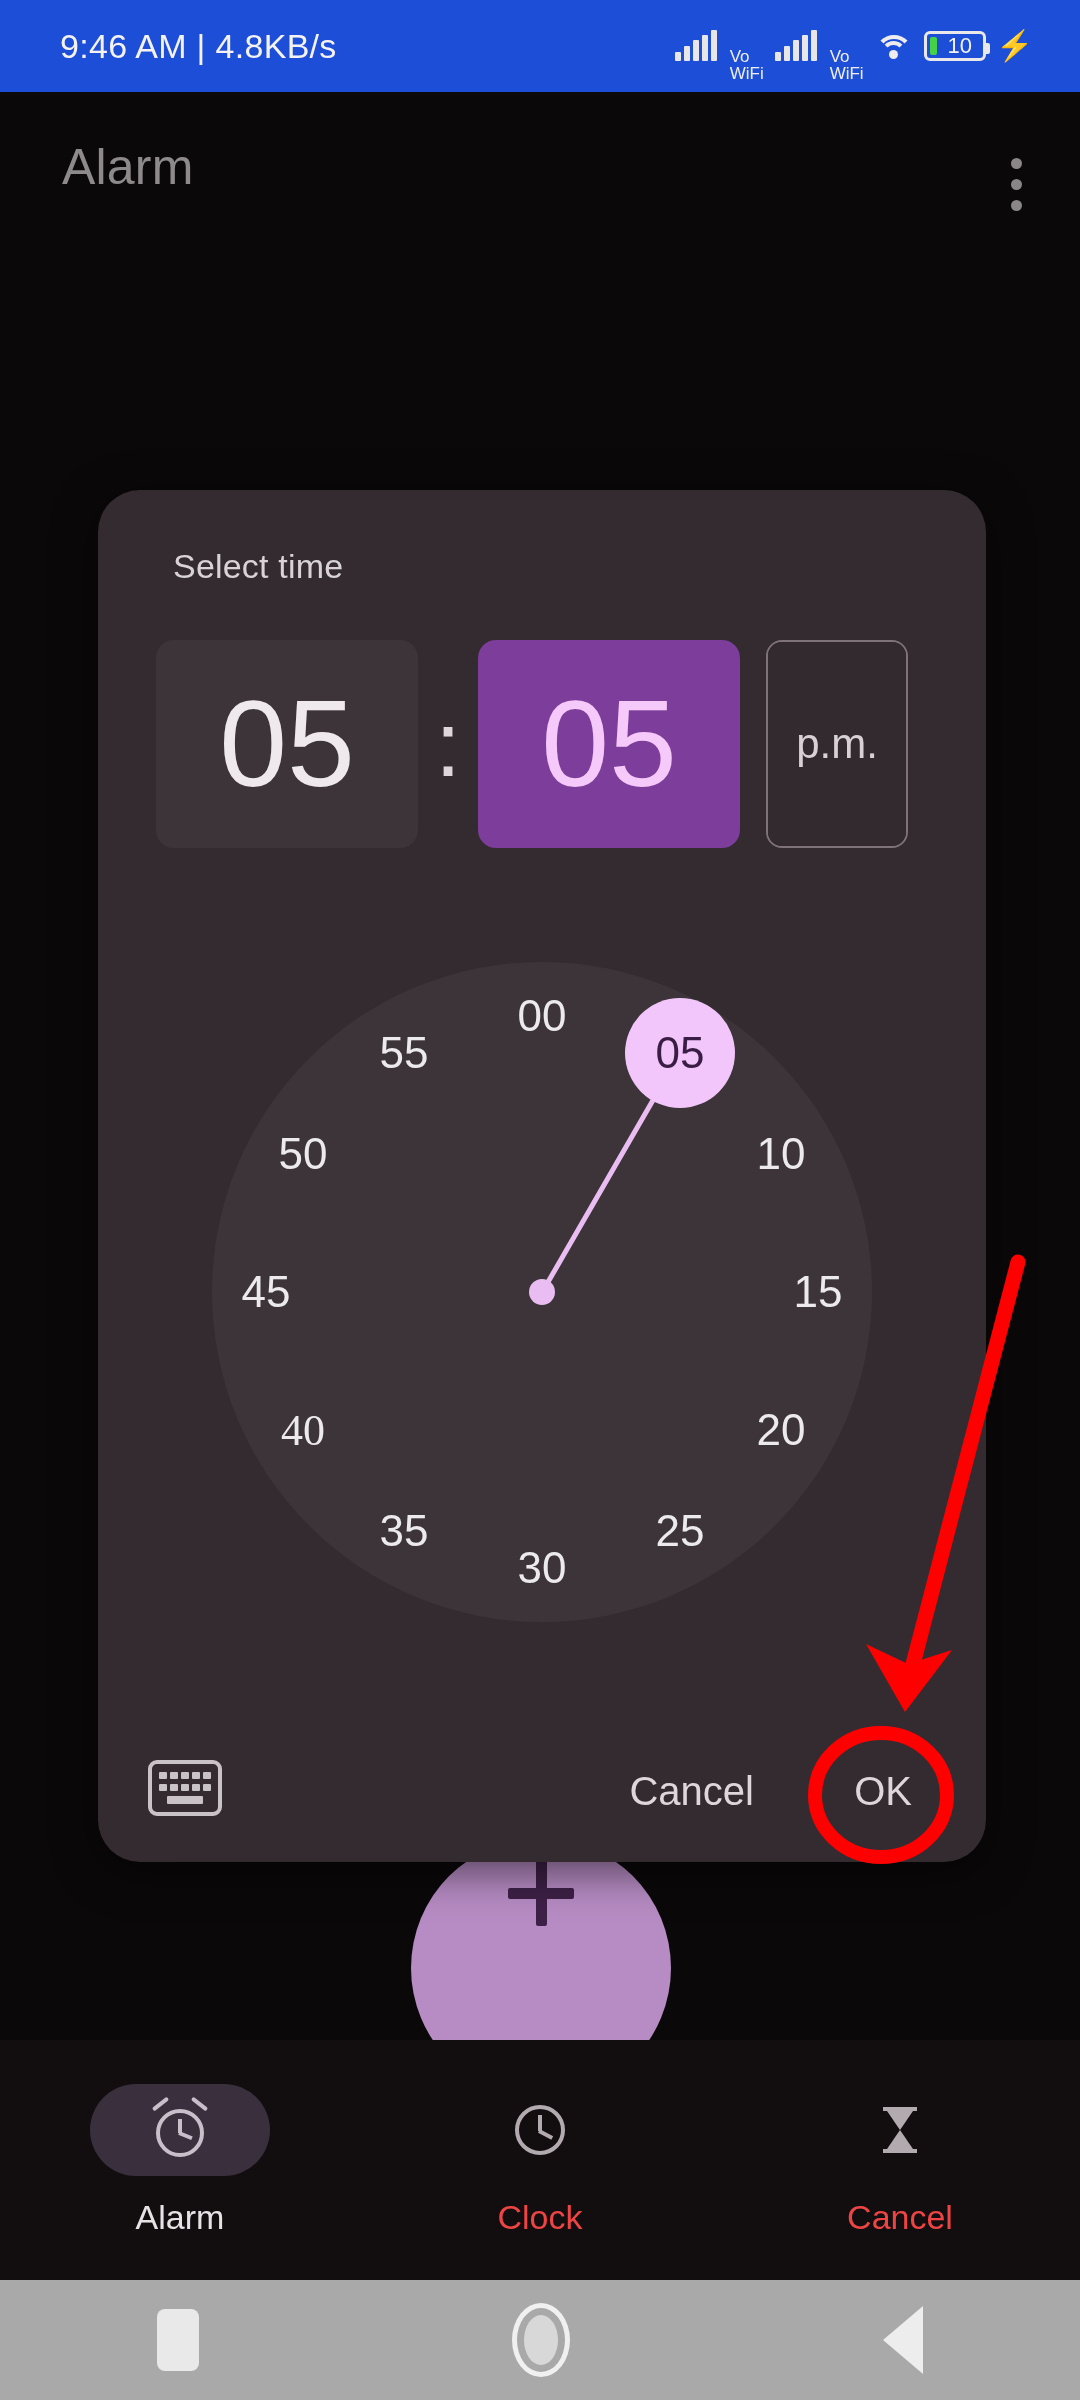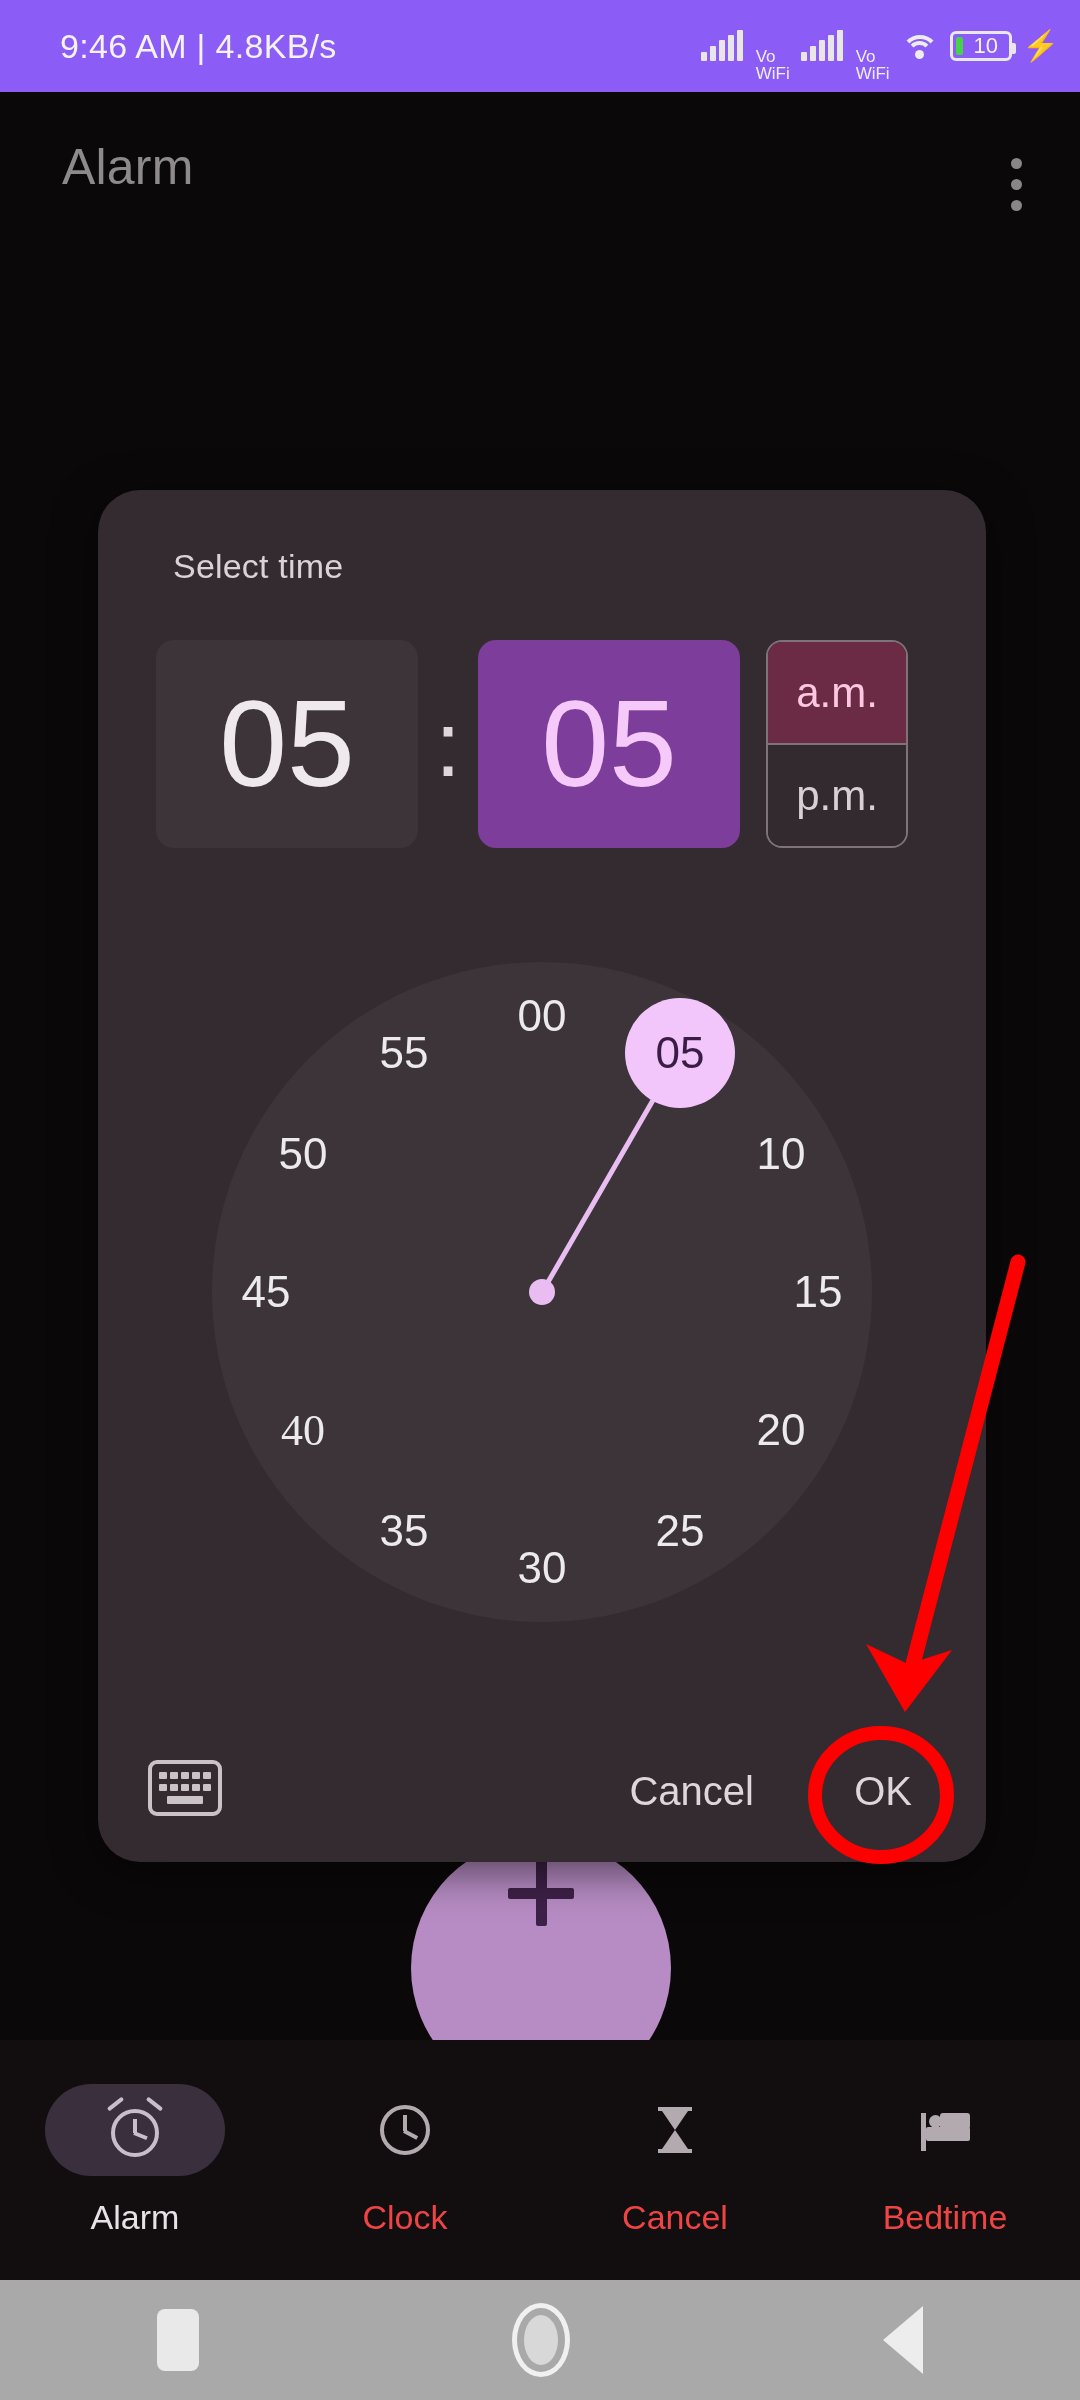--- a/index.html
+++ b/index.html
@@ -2,21 +2,21 @@
 <html><head>
 <meta charset="utf-8">
 <style>
   * { margin:0; padding:0; box-sizing:border-box; }
   html,body { width:1080px; height:2400px; background:#0b0809; overflow:hidden; }
   body { font-family:"Liberation Sans", sans-serif; position:relative; }
 
   
   .statusbar{position:absolute;left:0;top:0;width:1080px;height:92px;
     display:flex;align-items:center;justify-content:space-between;
-    padding:0 20px 0 60px;color:#f2f0f0;background:#8b5cf6;}
+    padding:0 46px 0 60px;color:#f2f0f0;background:#1d4ed8;}
   .sb-left{font-size:34px;letter-spacing:.3px;color:#f4f2f2;white-space:nowrap;}
   .sb-right{display:flex;align-items:center;gap:11px;}
   .sig{display:flex;align-items:flex-end;gap:3px;height:30px;}
   .sig i{display:block;width:6px;background:#e8e6e6;border-radius:1px;}
   .sig i:nth-child(1){height:9px;}
   .sig i:nth-child(2){height:15px;}
   .sig i:nth-child(3){height:21px;}
   .sig i:nth-child(4){height:26px;}
   .sig i:nth-child(5){height:31px;}
   .volte{font-size:17px;line-height:17px;color:#efeded;text-align:left;margin-left:2px;margin-top:38px;}
@@ -205,21 +205,20 @@
 </div>
 
 <div class="dialog">
   <div class="dlg-title">Select time</div>
 
   <div class="time-row">
     <div class="tfield hour">05</div>
     <div class="colon">:</div>
     <div class="tfield min">05</div>
     <div class="ampm">
-      <div class="am">a.m.</div>
       <div class="pm">p.m.</div>
     </div>
   </div>
 
   <div class="dial">
     <div class="face"></div>
     <div class="hub" style="left:386px;top:386px;"></div>
     <div class="hand" style="left:386px;top:384px;width:272px;transform:rotate(-60deg);"></div>
     <div id="dial-ticks">
         <div class="num" style="left: 386px; top: 110px;">00</div>
@@ -298,31 +297,20 @@
         <div class="t1"></div>
           <div class="g1"></div>
           <div class="g2"></div>
           <div class="t2"></div>
       </div>
     </div>
     <div class="lbl">Cancel</div>
   </div>
 
 
-  <div class="tab">
-    <div class="pillwrap">
-      <div class="ic ic-bed">
-        <div class="post"></div>
-          <div class="pil"></div>
-          <div class="head"></div>
-          <div class="mat"></div>
-      </div>
-    </div>
-    <div class="lbl">Bedtime</div>
-  </div>
 
 </div>
 
 <div class="sysnav">
   <div class="nav-sq"></div>
   <div class="nav-home">
       <i></i>
     </div>
   <div class="nav-back"></div>
 </div>

